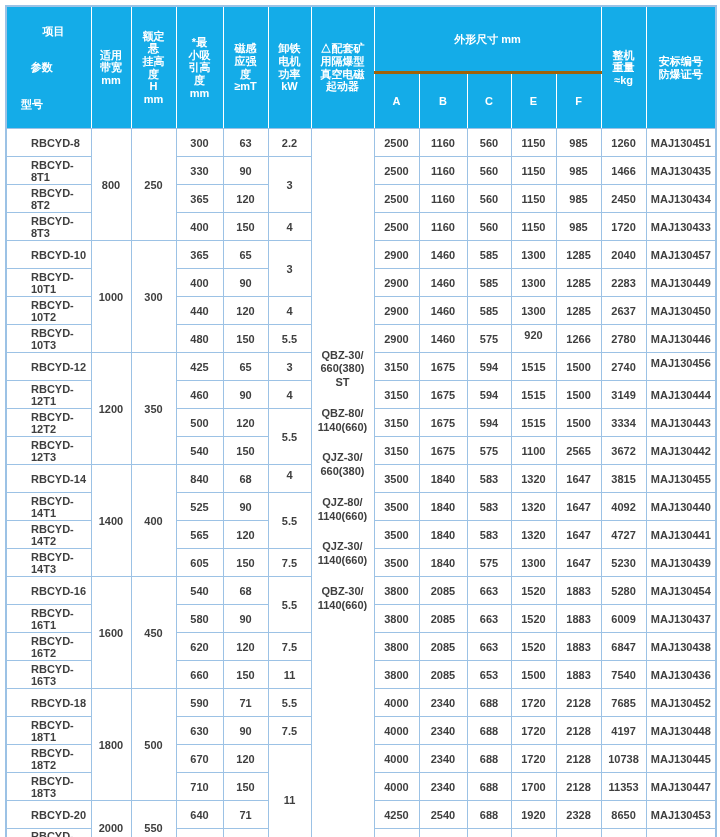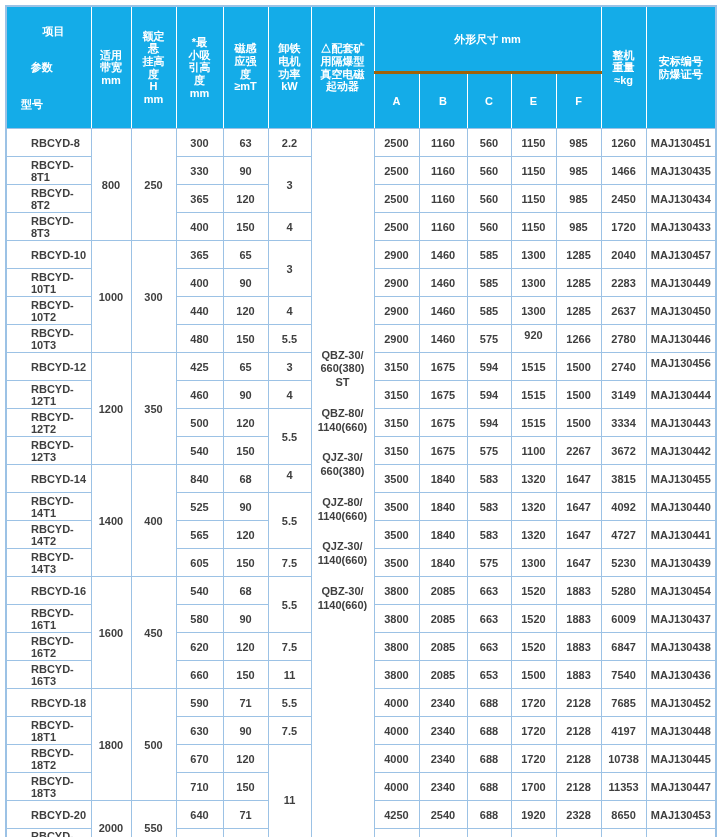--- a/index.html
+++ b/index.html
@@ -284,21 +284,21 @@
           <td>MAJ130443</td>
         </tr>
         <tr>
           <td class="model">RBCYD-12T3</td>
           <td>540</td>
           <td>150</td>
           <td>3150</td>
           <td>1675</td>
           <td>575</td>
           <td>1100</td>
-          <td>2267</td>
+          <td>2565</td>
           <td>3672</td>
           <td>MAJ130442</td>
         </tr>
         <tr>
           <td class="model">RBCYD-14</td>
           <td rowspan="4">1400</td>
           <td rowspan="4">400</td>
           <td>840</td>
           <td>68</td>
           <td class="top">4</td>

